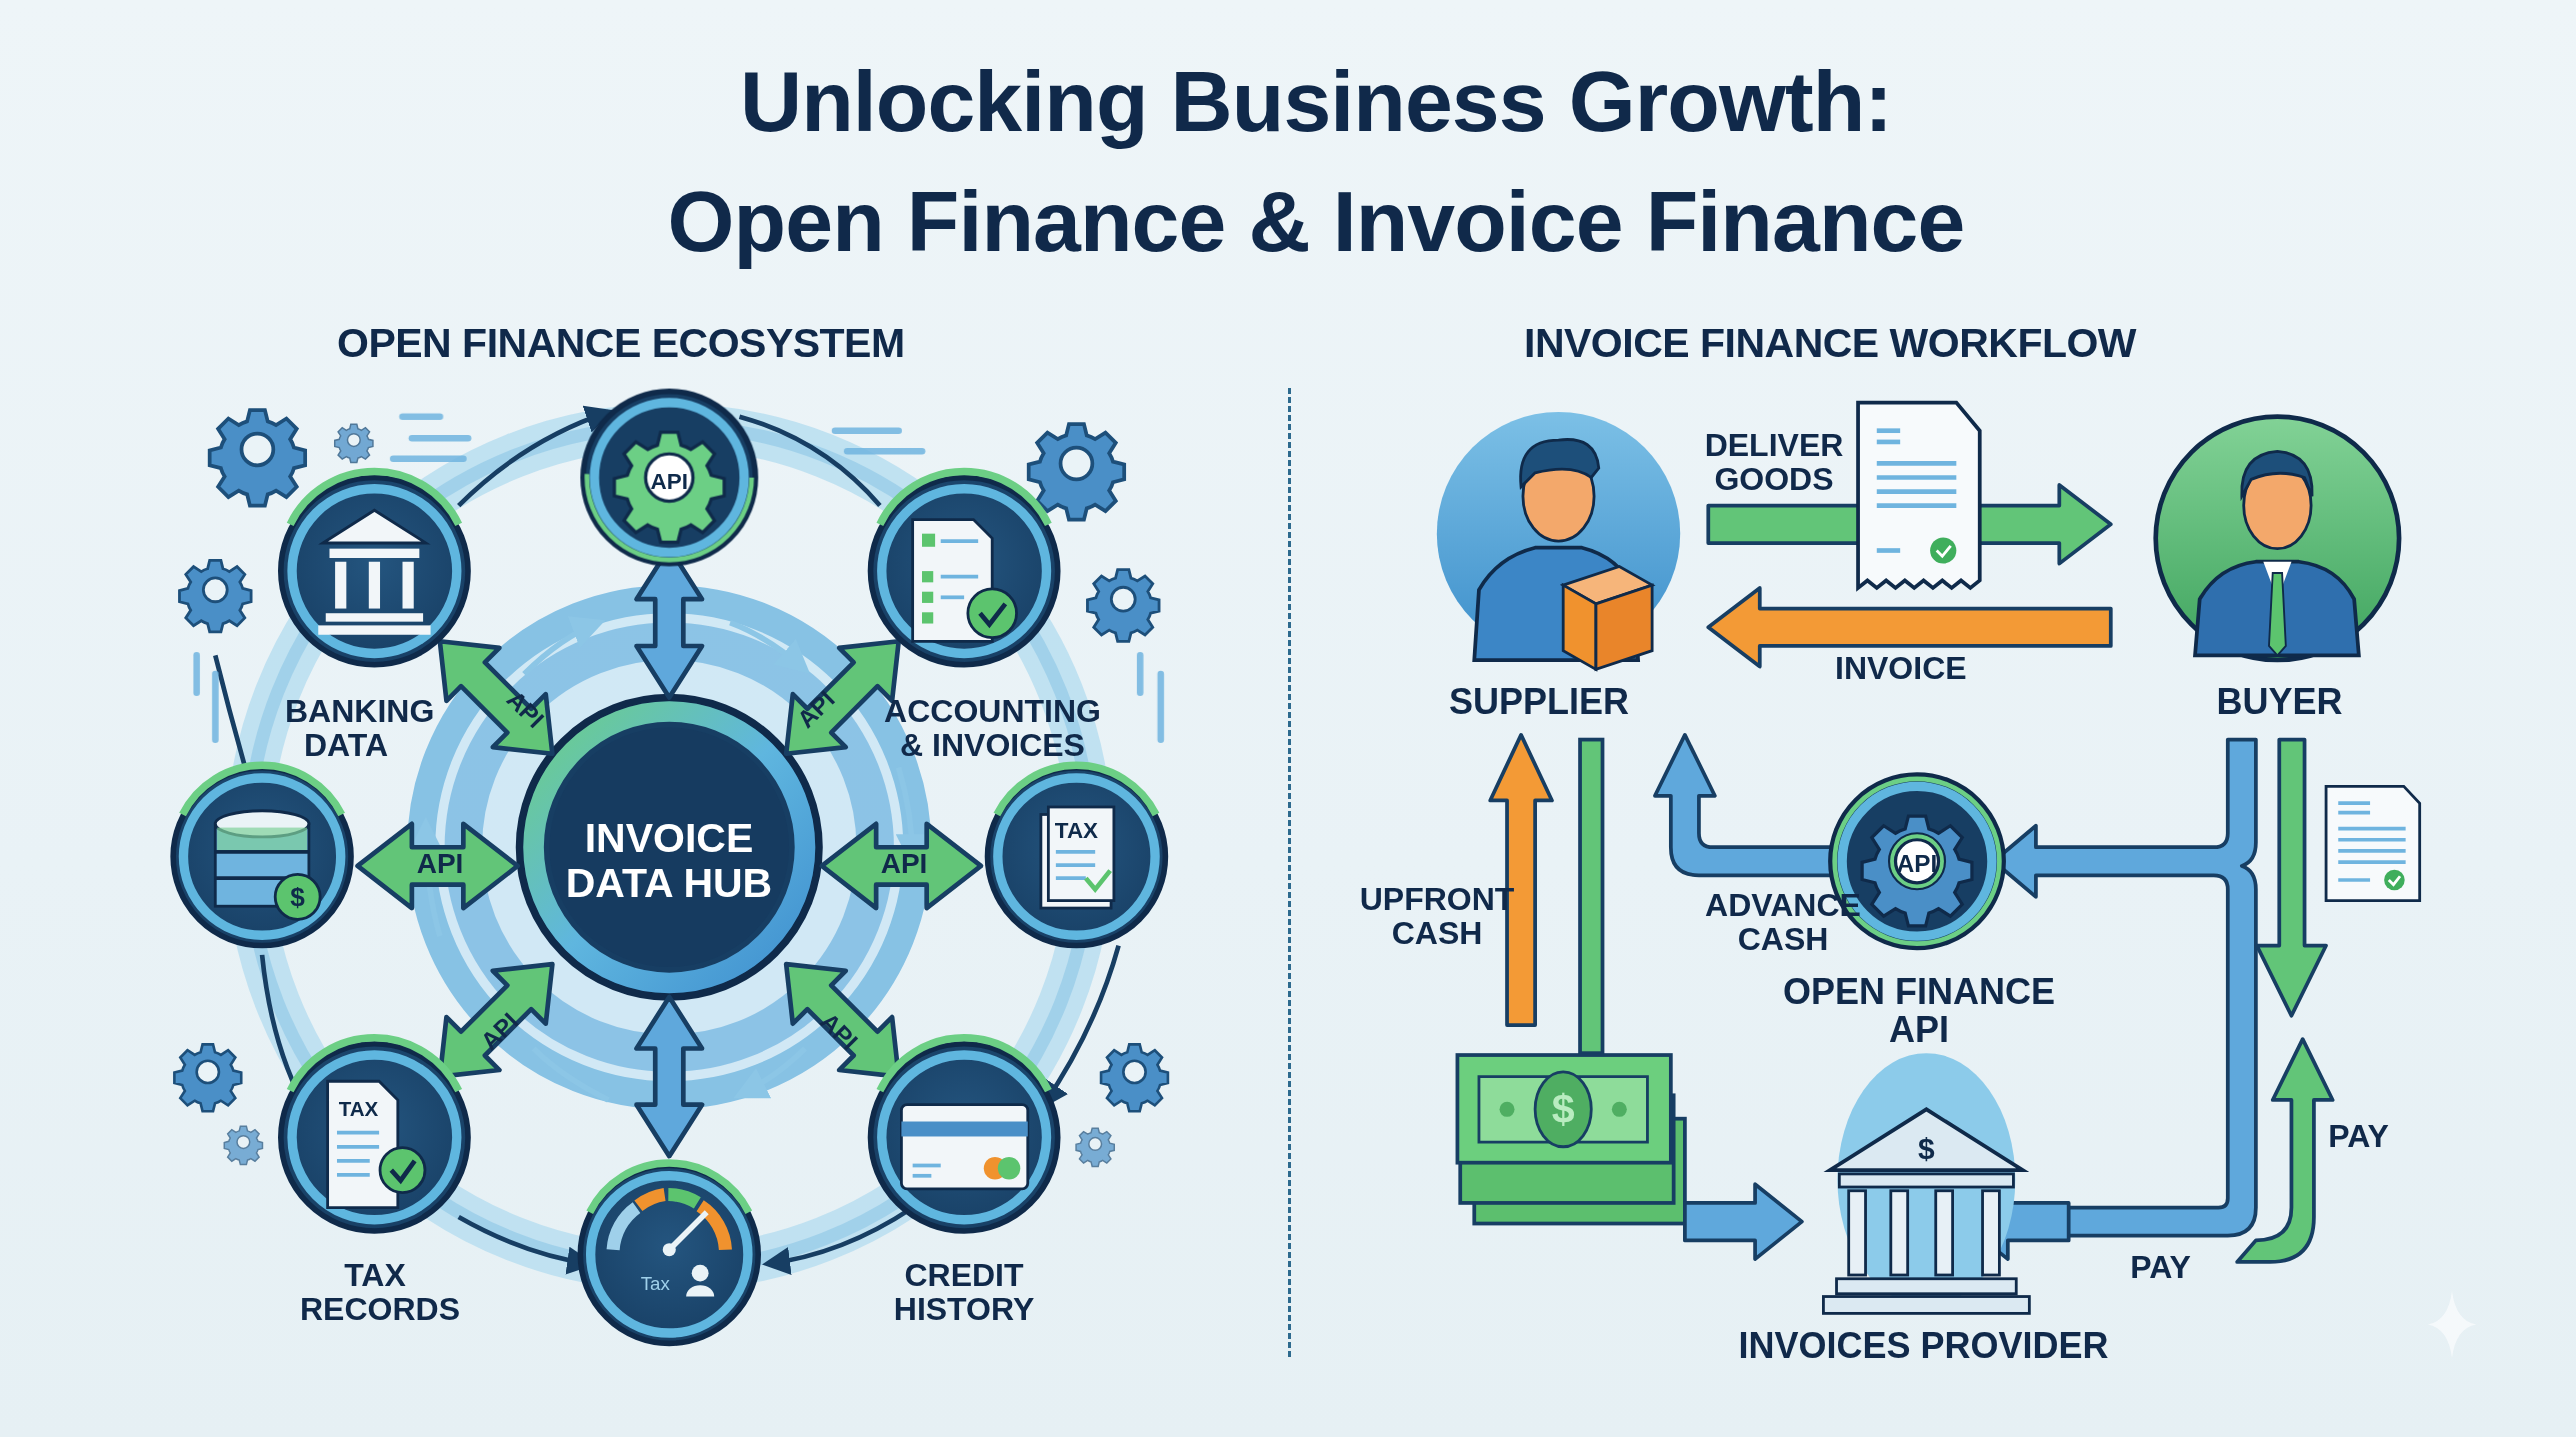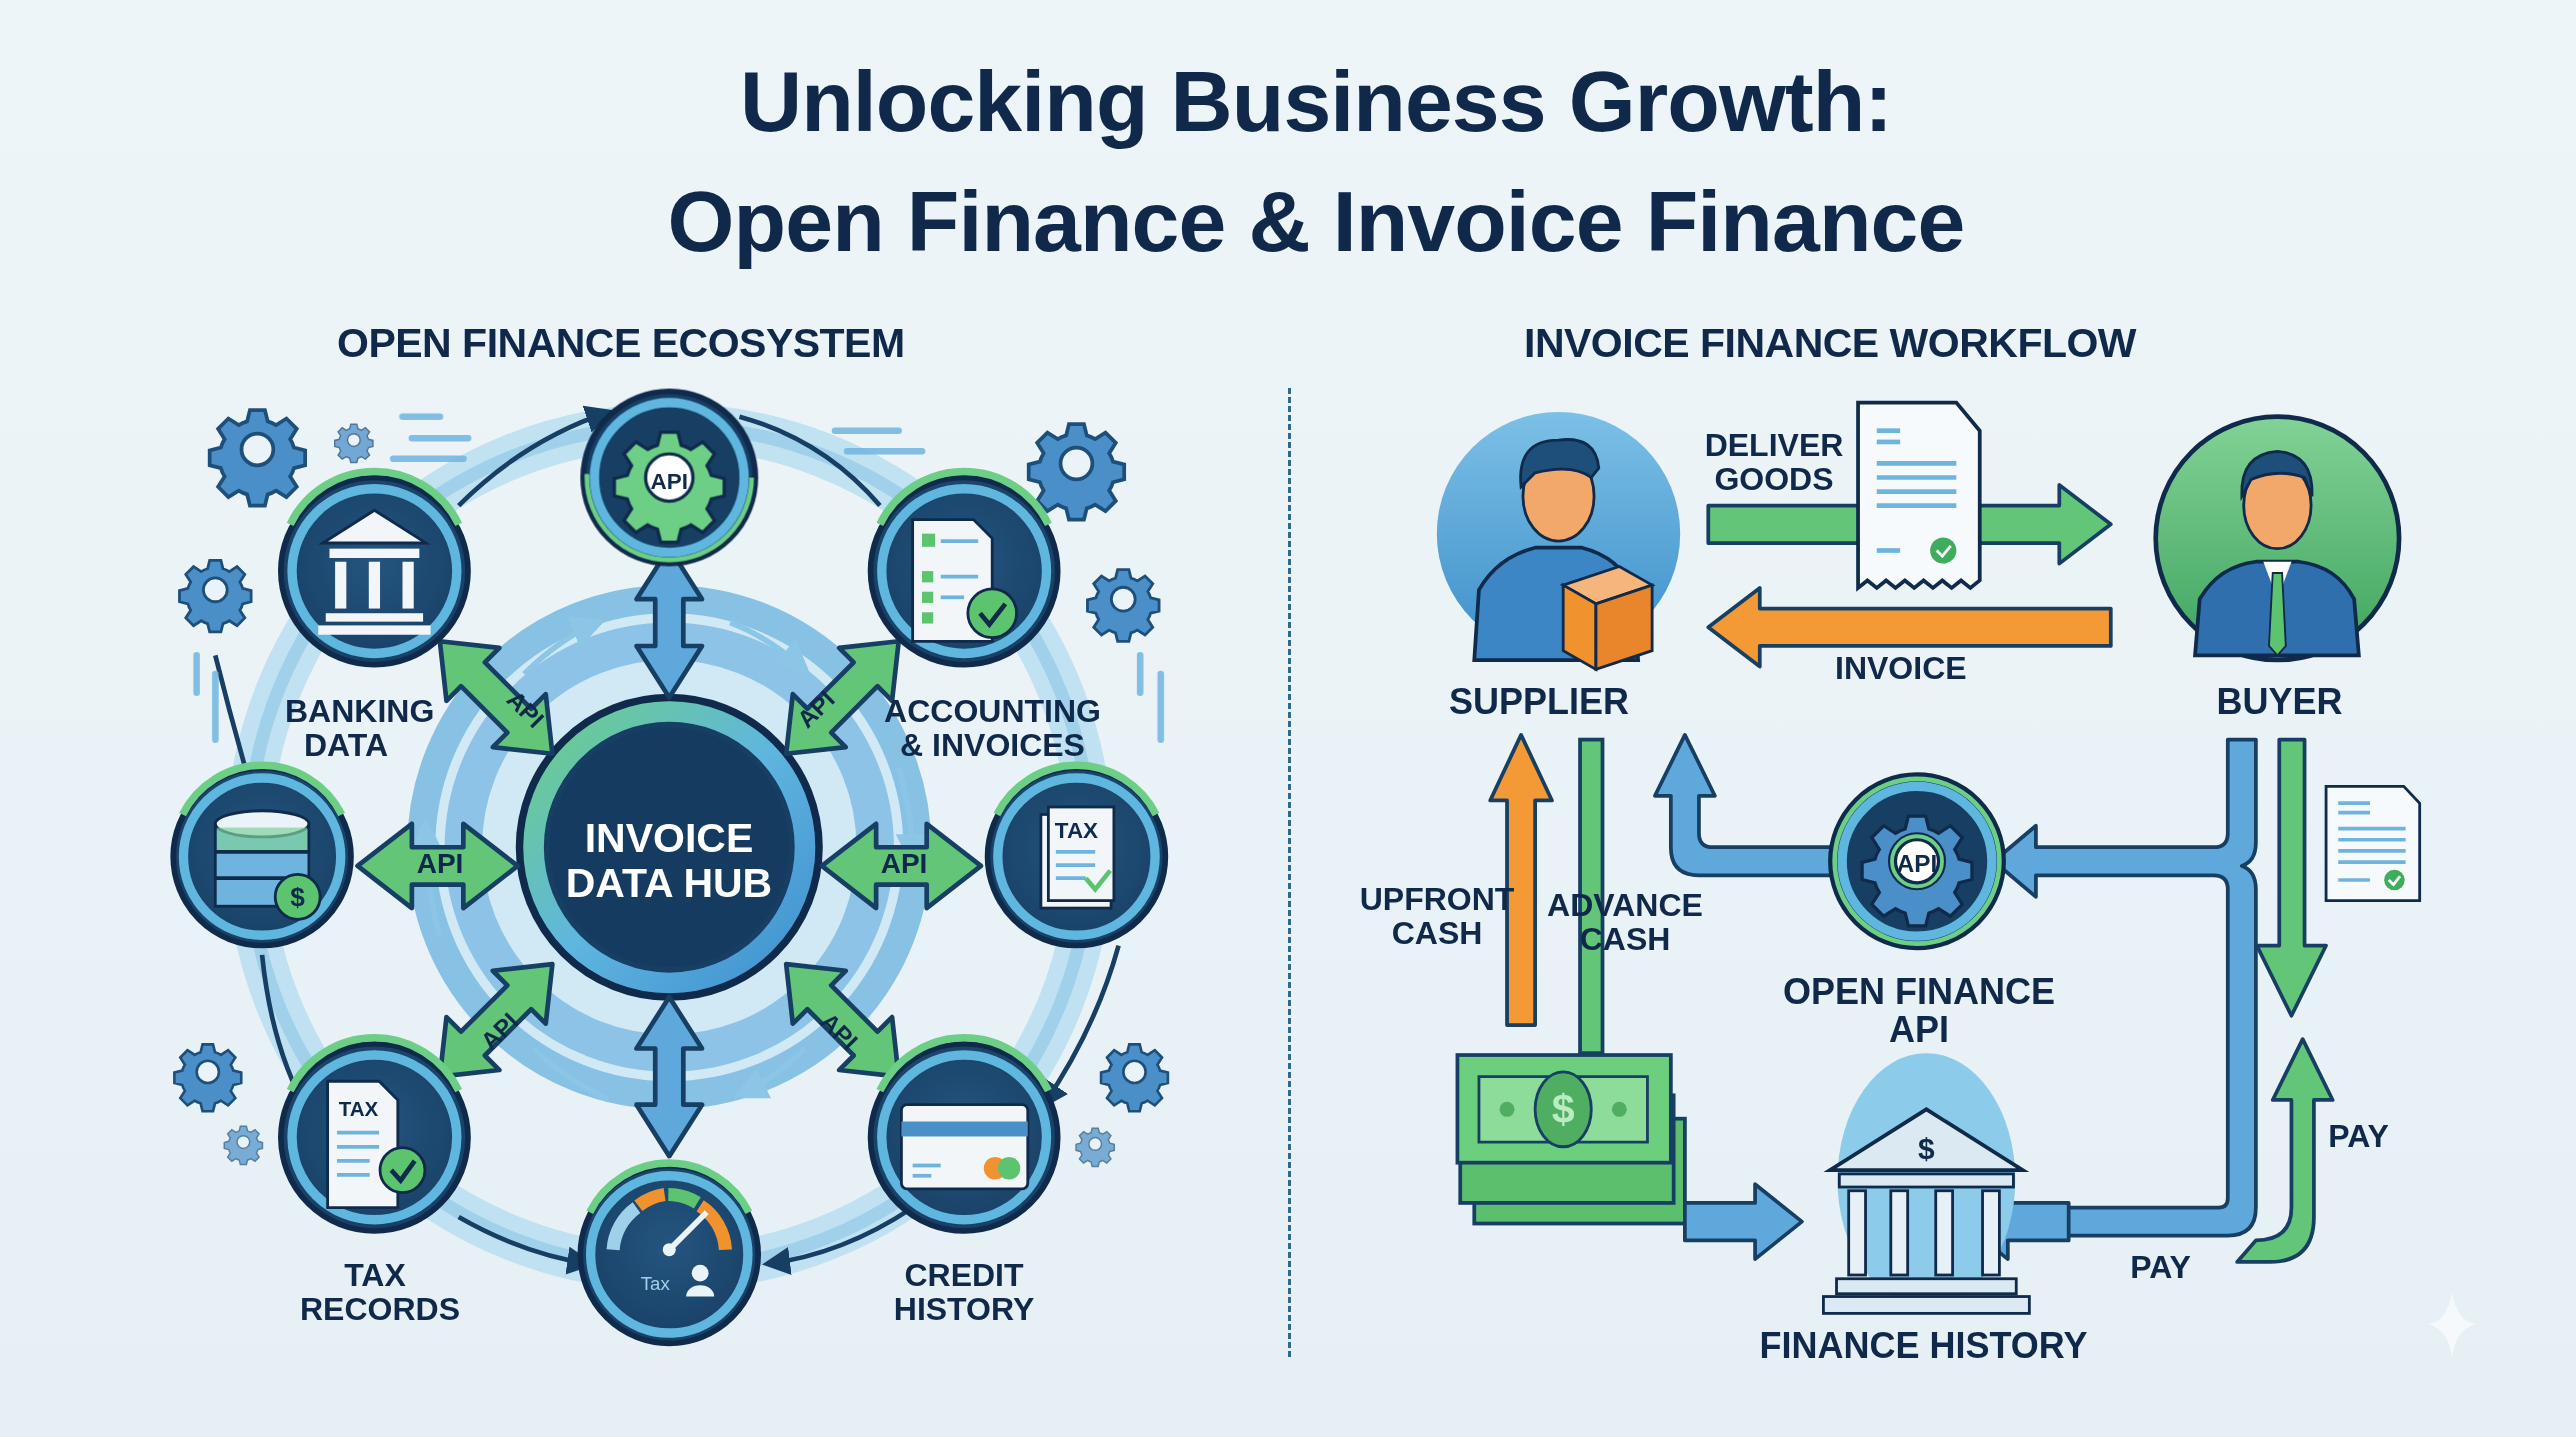--- a/index.html
+++ b/index.html
@@ -445,28 +445,28 @@
   <div>DELIVER</div>
     <div>GOODS</div>
 </div>
 <div class="lbl mid" style="left:1835px; top:652px; width:131px;">INVOICE</div>
 <div class="lbl big" style="left:1436px; top:683px; width:206px;">SUPPLIER</div>
 <div class="lbl big" style="left:2200px; top:683px; width:159px;">BUYER</div>
 <div class="lbl mid" style="left:1353px; top:883px; width:168px;">
   <div>UPFRONT</div>
     <div>CASH</div>
 </div>
-<div class="lbl mid" style="left:1536px; top:889px; width:178px;">
+<div class="lbl mid" style="left:1694px; top:889px; width:178px;">
   <div>ADVANCE</div>
     <div>CASH</div>
 </div>
 <div class="lbl big" style="left:1760px; top:973px; width:318px;">
   <div>OPEN FINANCE</div>
     <div>API</div>
 </div>
 <div class="lbl mid" style="left:2321px; top:1120px; width:75px;">PAY</div>
 <div class="lbl mid" style="left:2123px; top:1251px; width:75px;">PAY</div>
-<div class="lbl big" style="left:1722px; top:1327px; width:403px;">FINANCE HISTORY</div>
+<div class="lbl big" style="left:1722px; top:1327px; width:403px;">INVOICES PROVIDER</div>
 
 <svg class="sparkle" width="56" height="75" viewBox="0 0 60 80">
   <path d="M30,4 Q34,36 56,40 Q34,44 30,76 Q26,44 4,40 Q26,36 30,4 Z" fill="#f6fafc" opacity="0.9"></path>
 </svg>
 
 
 </body></html>

